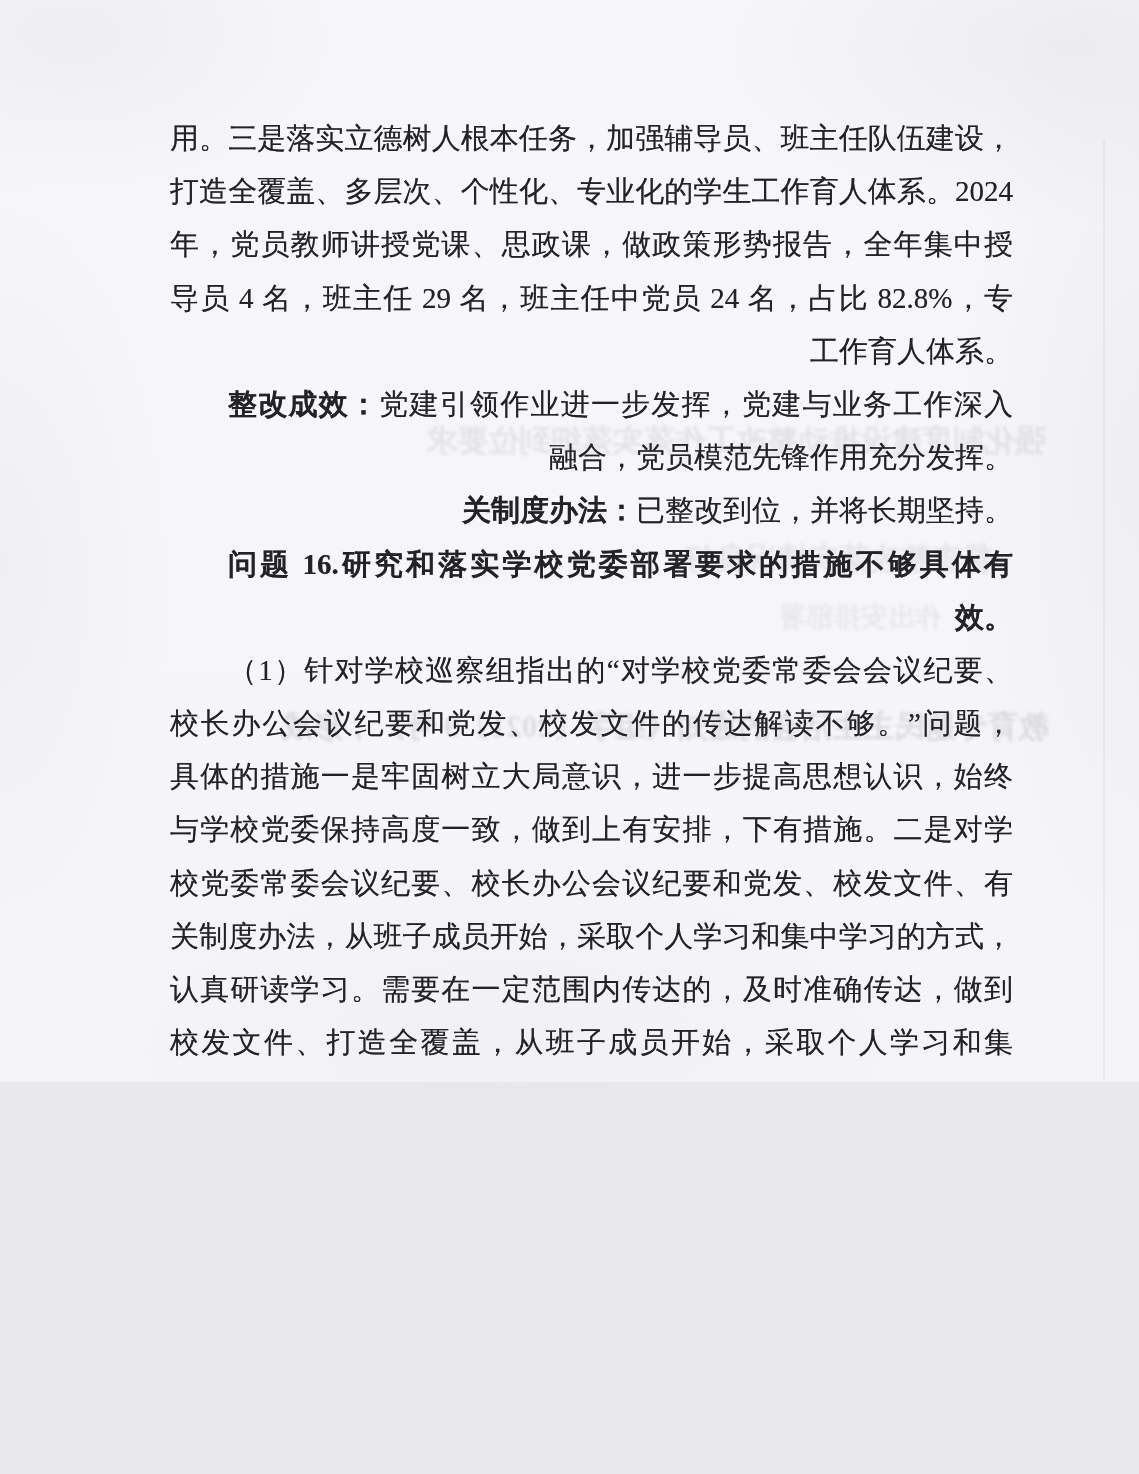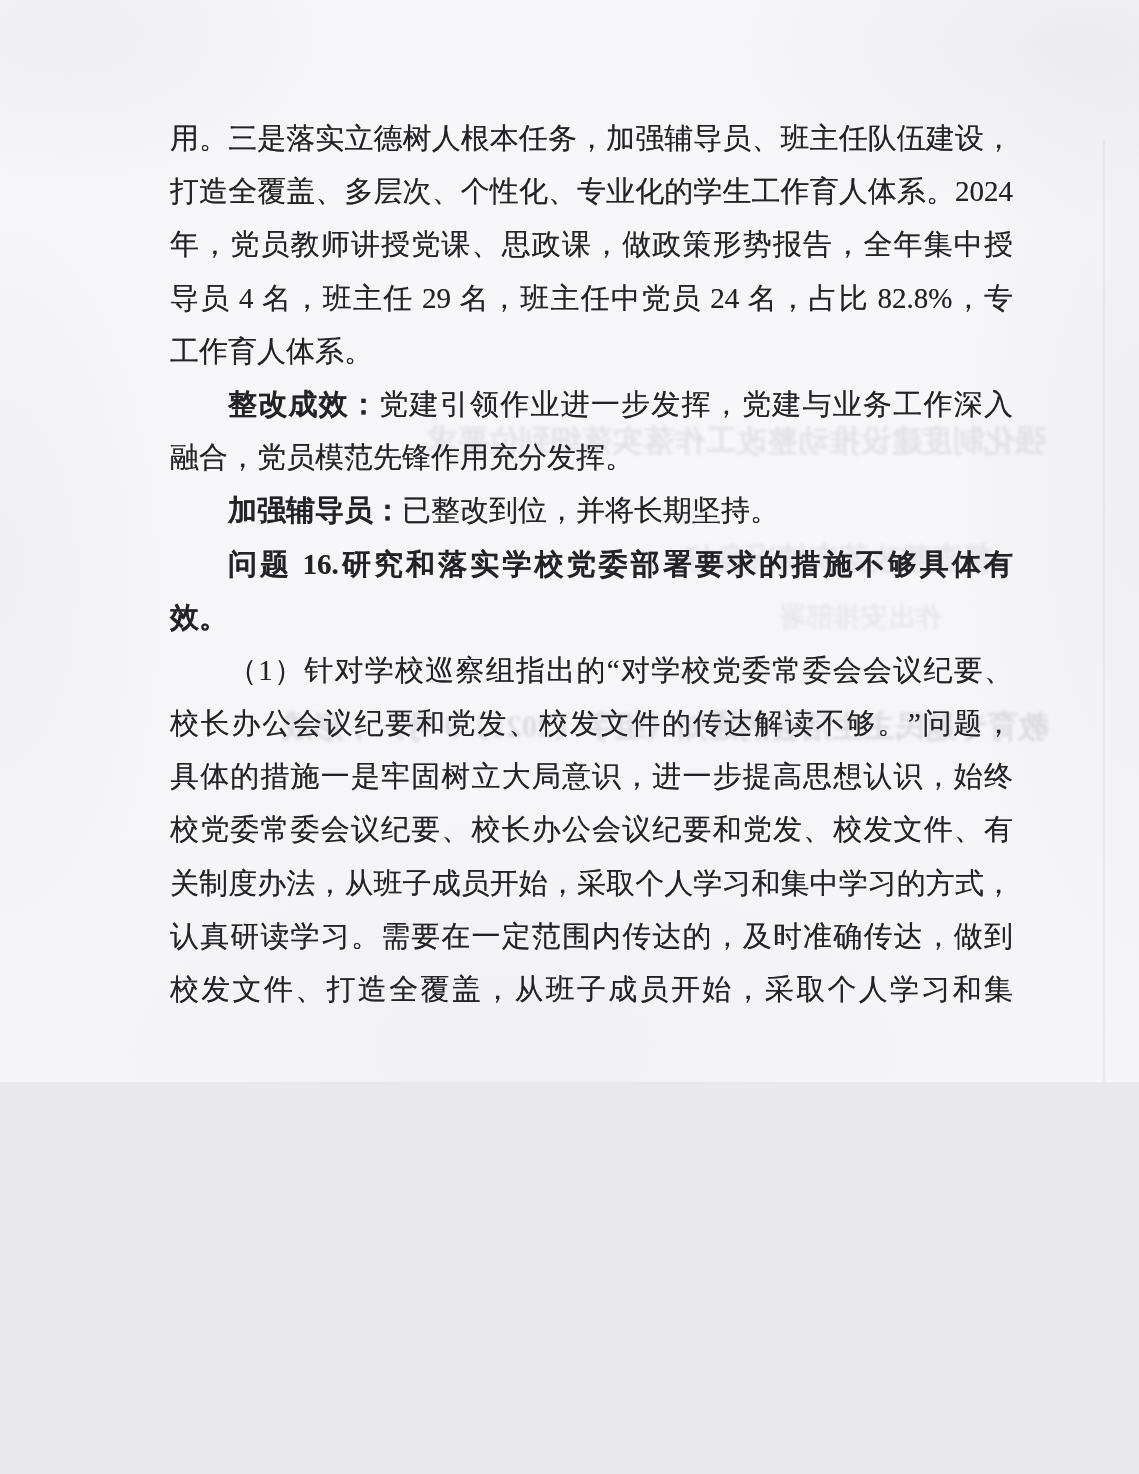--- a/index.html
+++ b/index.html
@@ -21,21 +21,21 @@
   .edge-streak{
     position:absolute;left:1103px;top:140px;width:2px;height:1180px;
     background:rgba(60,60,70,.05);
   }
   .textblock{
     position:absolute;left:170px;top:112px;width:843px;
     font-size:29px;line-height:53.2px;
     color:#232327;
     text-shadow:0 0 .6px rgba(35,35,40,.55);
   }
-  .line{height:53.2px;white-space:normal;overflow:visible;}
+  .line{height:53.2px;white-space:normal;overflow:visible;text-align:right;}
   .l-just{text-align:justify;text-align-last:justify;}
   .l-ind{padding-left:58px;}
   .l-bold{font-weight:700;}
   .lbl{font-weight:700;}
   
   .ghost{
     position:absolute;
     transform:scaleX(-1);
     filter:blur(1.7px);
     color:#4a4a55;
@@ -74,26 +74,27 @@
   <div class="ghost g5">整改成效：已整改到位，并将长期坚持到位</div>
 
   <div class="textblock">
     <div class="line l-just">用。三是落实立德树人根本任务，加强辅导员、班主任队伍建设，</div>
     <div class="line l-just">打造全覆盖、多层次、个性化、专业化的学生工作育人体系。2024</div>
     <div class="line l-just">年，党员教师讲授党课、思政课，做政策形势报告，全年集中授</div>
     <div class="line l-just">导员 4 名，班主任 29 名，班主任中党员 24 名，占比 82.8%，专</div>
     <div class="line">工作育人体系。</div>
     <div class="line l-just l-ind"><span class="lbl">整改成效：</span><span>党建引领作业进一步发挥，党建与业务工作深入</span></div>
     <div class="line">融合，党员模范先锋作用充分发挥。</div>
-    <div class="line l-ind"><span class="lbl">加强辅导员：</span><span>已整改到位，并将长期坚持。</span></div>
+    <div class="line l-ind"><span class="lbl">关制度办法：</span><span>已整改到位，并将长期坚持。</span></div>
     <div class="line l-just l-ind l-bold">问题 16.研究和落实学校党委部署要求的措施不够具体有</div>
     <div class="line l-bold">效。</div>
     <div class="line l-just l-ind">（1）针对学校巡察组指出的“对学校党委常委会会议纪要、</div>
     <div class="line l-just">校长办公会议纪要和党发、校发文件的传达解读不够。”问题，</div>
     <div class="line l-just">具体的措施一是牢固树立大局意识，进一步提高思想认识，始终</div>
+    <div class="line l-just">与学校党委保持高度一致，做到上有安排，下有措施。二是对学</div>
     <div class="line l-just">校党委常委会议纪要、校长办公会议纪要和党发、校发文件、有</div>
     <div class="line l-just">关制度办法，从班子成员开始，采取个人学习和集中学习的方式，</div>
     <div class="line l-just">认真研读学习。需要在一定范围内传达的，及时准确传达，做到</div>
     <div class="line l-just">校发文件、打造全覆盖，从班子成员开始，采取个人学习和集</div>
   </div>
 
   <div class="speck"></div>
 
   <div class="pagenum">- 23 -</div>
 

